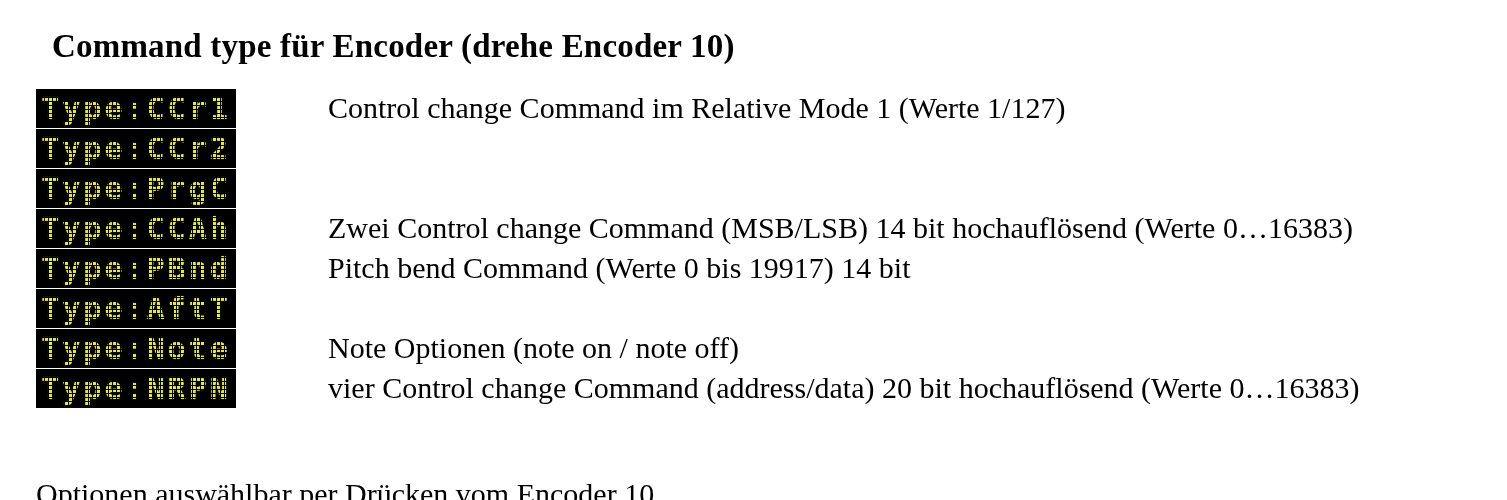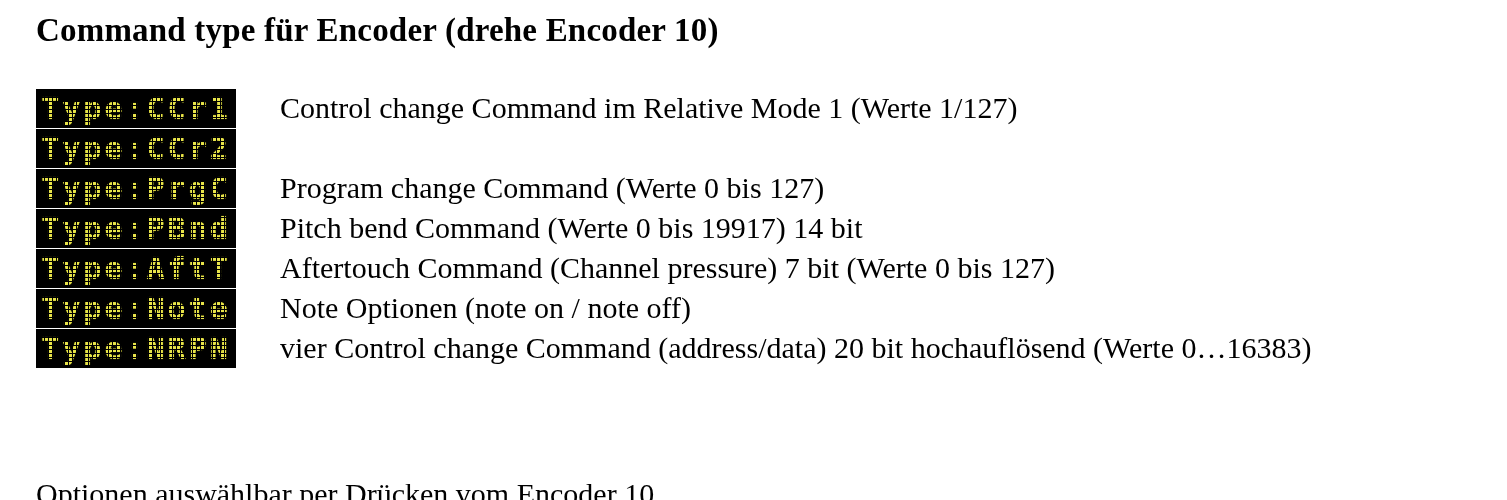--- a/index.html
+++ b/index.html
@@ -8,21 +8,21 @@
     width: 1507px; height: 500px;
     background: #ffffff;
     overflow: hidden;
     position: relative;
     font-family: "Liberation Serif", serif;
     color: #000000;
   }
   .page-title {
     position: absolute;
     left: 36px; top: 12px;
-    margin: 0;
+    margin: 16px;
     font-size: 33px;
     font-weight: bold;
     white-space: nowrap;
     letter-spacing: 0.2px;
   }
   .cmd-table {
     position: absolute;
     left: 36px; top: 88px;
   }
   .cmd-row {
@@ -52,21 +52,21 @@
   }
   .lcd-dots {
     position: absolute;
     inset: 0;
     pointer-events: none;
     background:
       repeating-linear-gradient(to right,  #000 0 1px, transparent 1px 4px),
       repeating-linear-gradient(to bottom, #000 0 1px, transparent 1px 4px);
   }
   .desc {
-    margin-left: 44px;
+    margin-left: 92px;
     font-size: 30px;
     white-space: nowrap;
     line-height: 40px;
   }
   .desc .ul { text-decoration: underline; }
   .footer-partial {
     position: absolute;
     left: 36px; top: 477px;
     font-size: 30px;
     white-space: nowrap;
@@ -93,38 +93,43 @@
       <span class="lcd-dots"></span>
     </div>
   </div>
 
 
   <div class="cmd-row">
     <div class="lcd">
       <span class="lcd-text">Type:PrgC</span>
       <span class="lcd-dots"></span>
     </div>
-    <div class="desc"><span>Program change Command (Werte 0 bis 127)</span><span class="ul"></span></div>
   </div>
 
+  <div class="cmd-row">
+    <div class="lcd">
+      <span class="lcd-text">Type:CCAh</span>
+      <span class="lcd-dots"></span>
+    </div>
+    <div class="desc"><span>Zwei Control change Command (MSB/LSB) 14 bit hochauflösend (Werte 0…16383)</span><span class="ul"></span></div>
+  </div>
 
   <div class="cmd-row">
     <div class="lcd">
       <span class="lcd-text">Type:PBnd</span>
       <span class="lcd-dots"></span>
     </div>
     <div class="desc"><span>Pitch bend Command (Werte 0 bis 19917) 14 bit</span><span class="ul"></span></div>
   </div>
 
   <div class="cmd-row">
     <div class="lcd">
       <span class="lcd-text">Type:AftT</span>
       <span class="lcd-dots"></span>
     </div>
-    <div class="desc"><span>Aftertouch Command (Channel pressure) 7 bit (Werte 0 bis 127)</span><span class="ul"></span></div>
   </div>
 
   <div class="cmd-row">
     <div class="lcd">
       <span class="lcd-text">Type:Note</span>
       <span class="lcd-dots"></span>
     </div>
     <div class="desc"><span>Note Optionen (note on / note off)</span><span class="ul"></span></div>
   </div>
 

